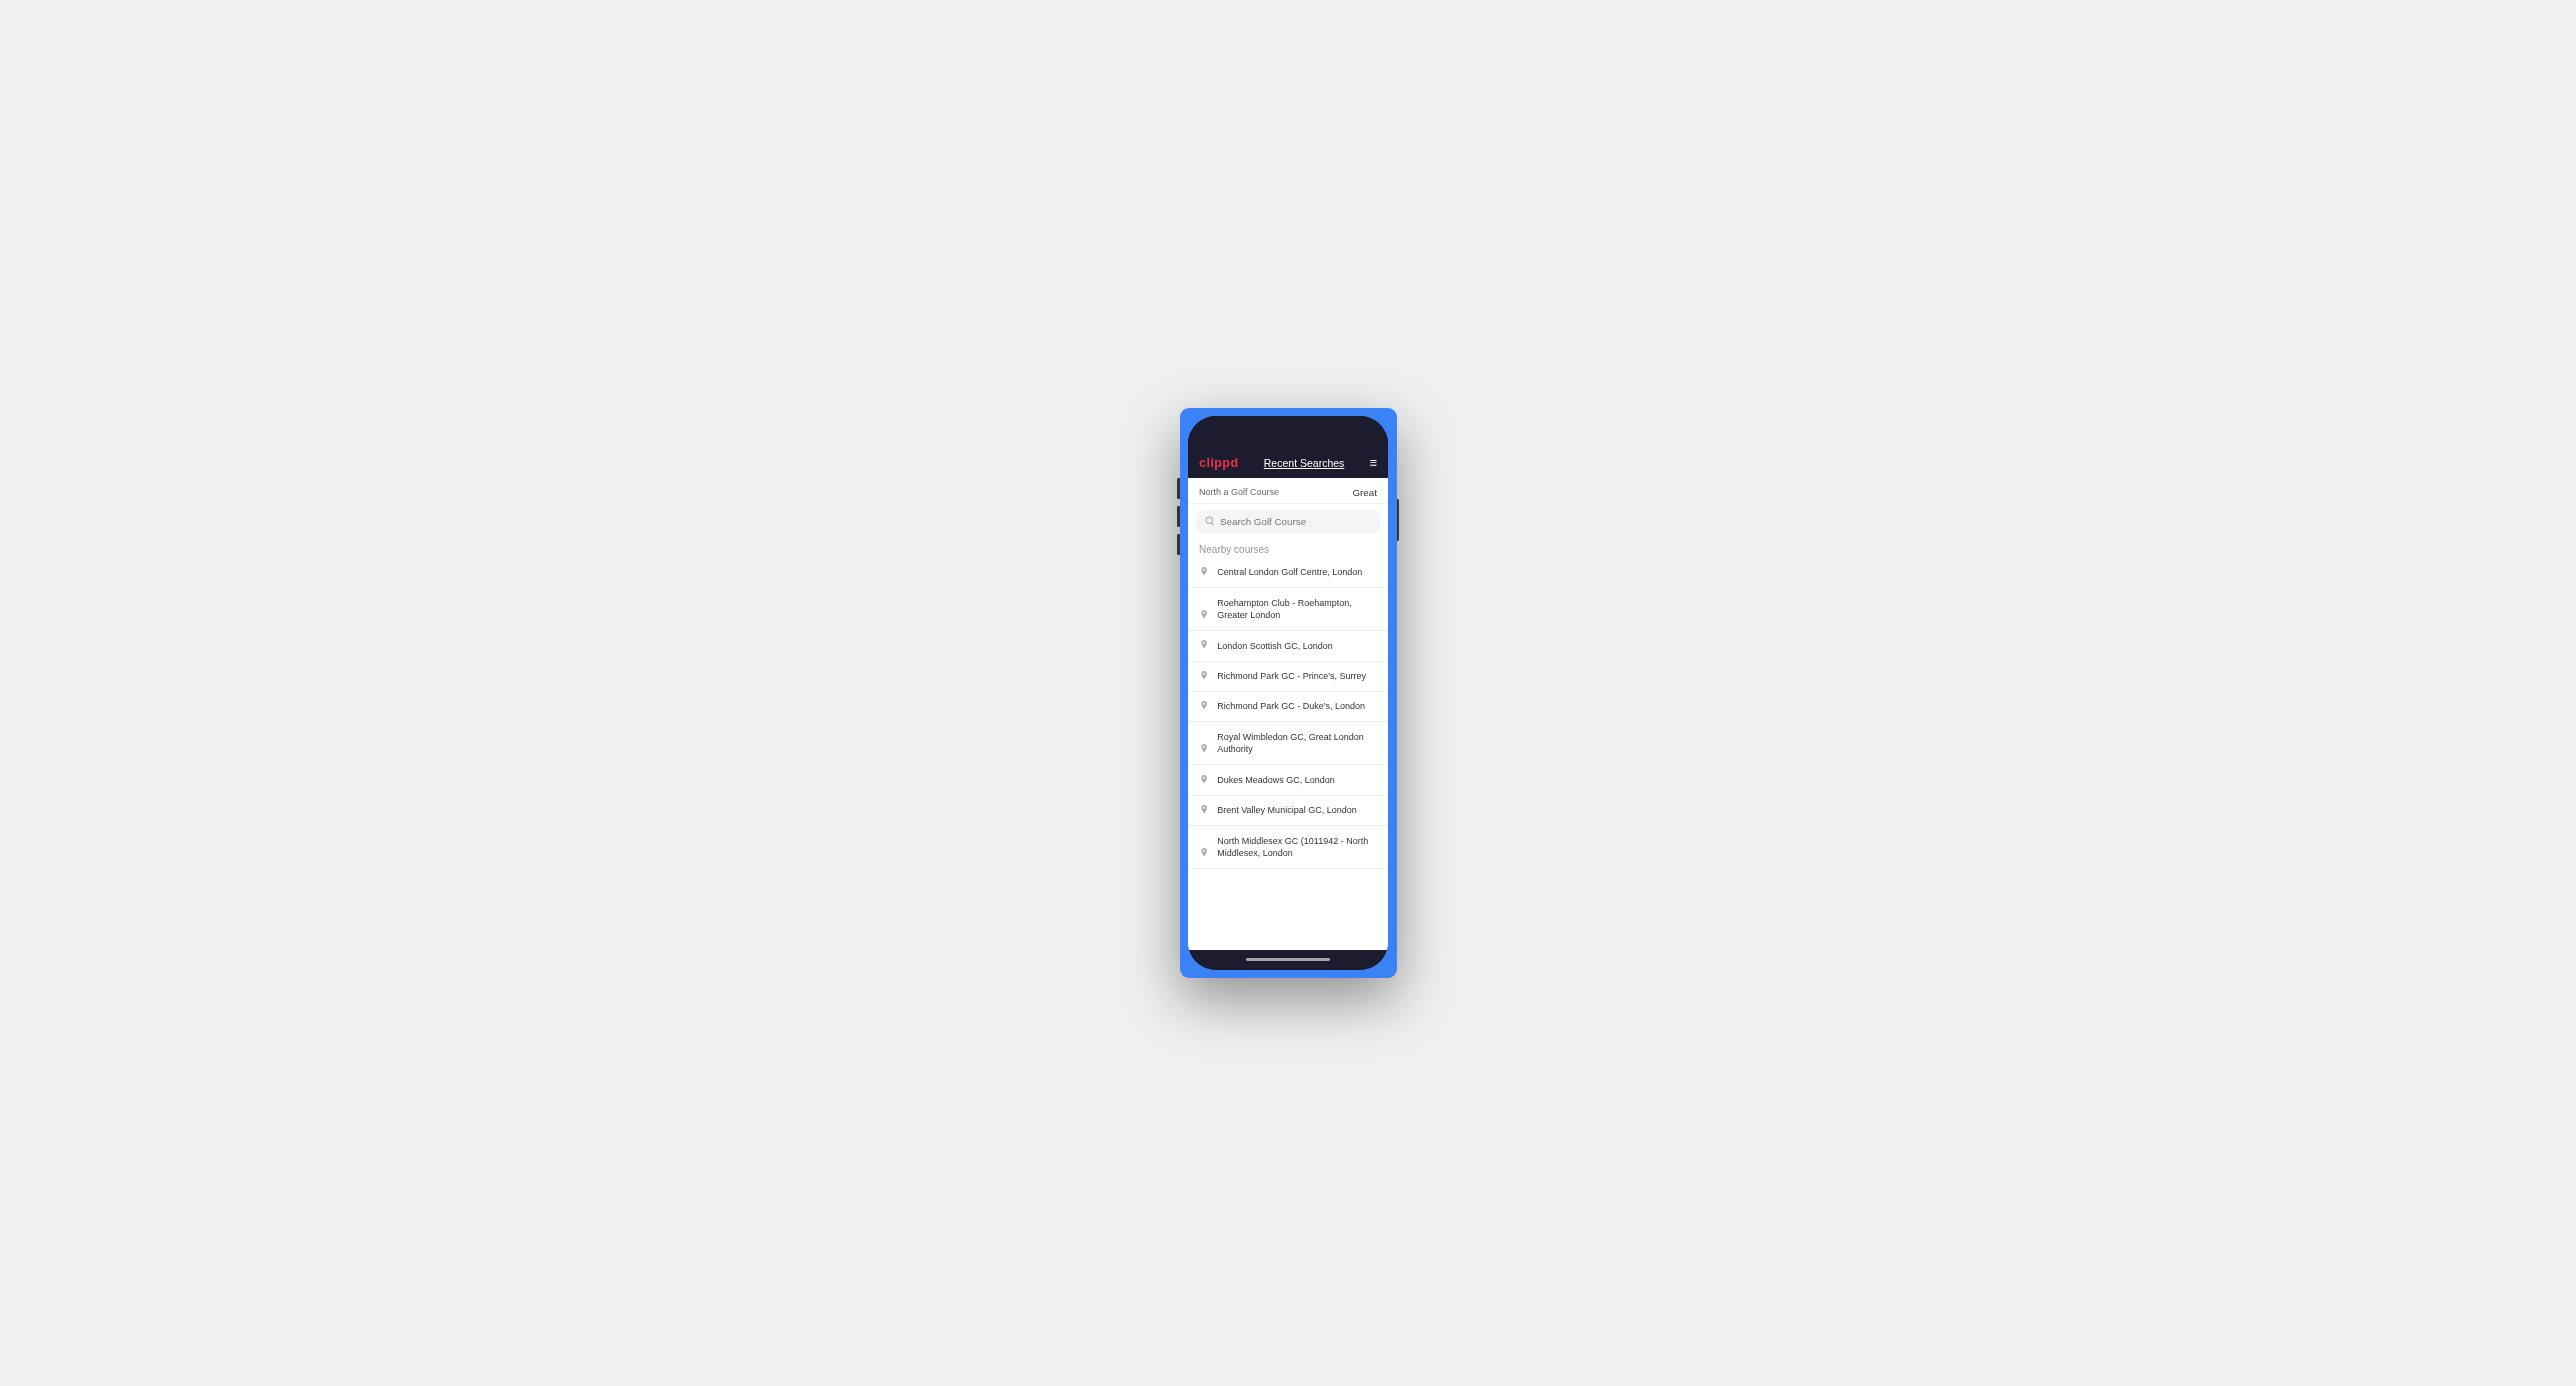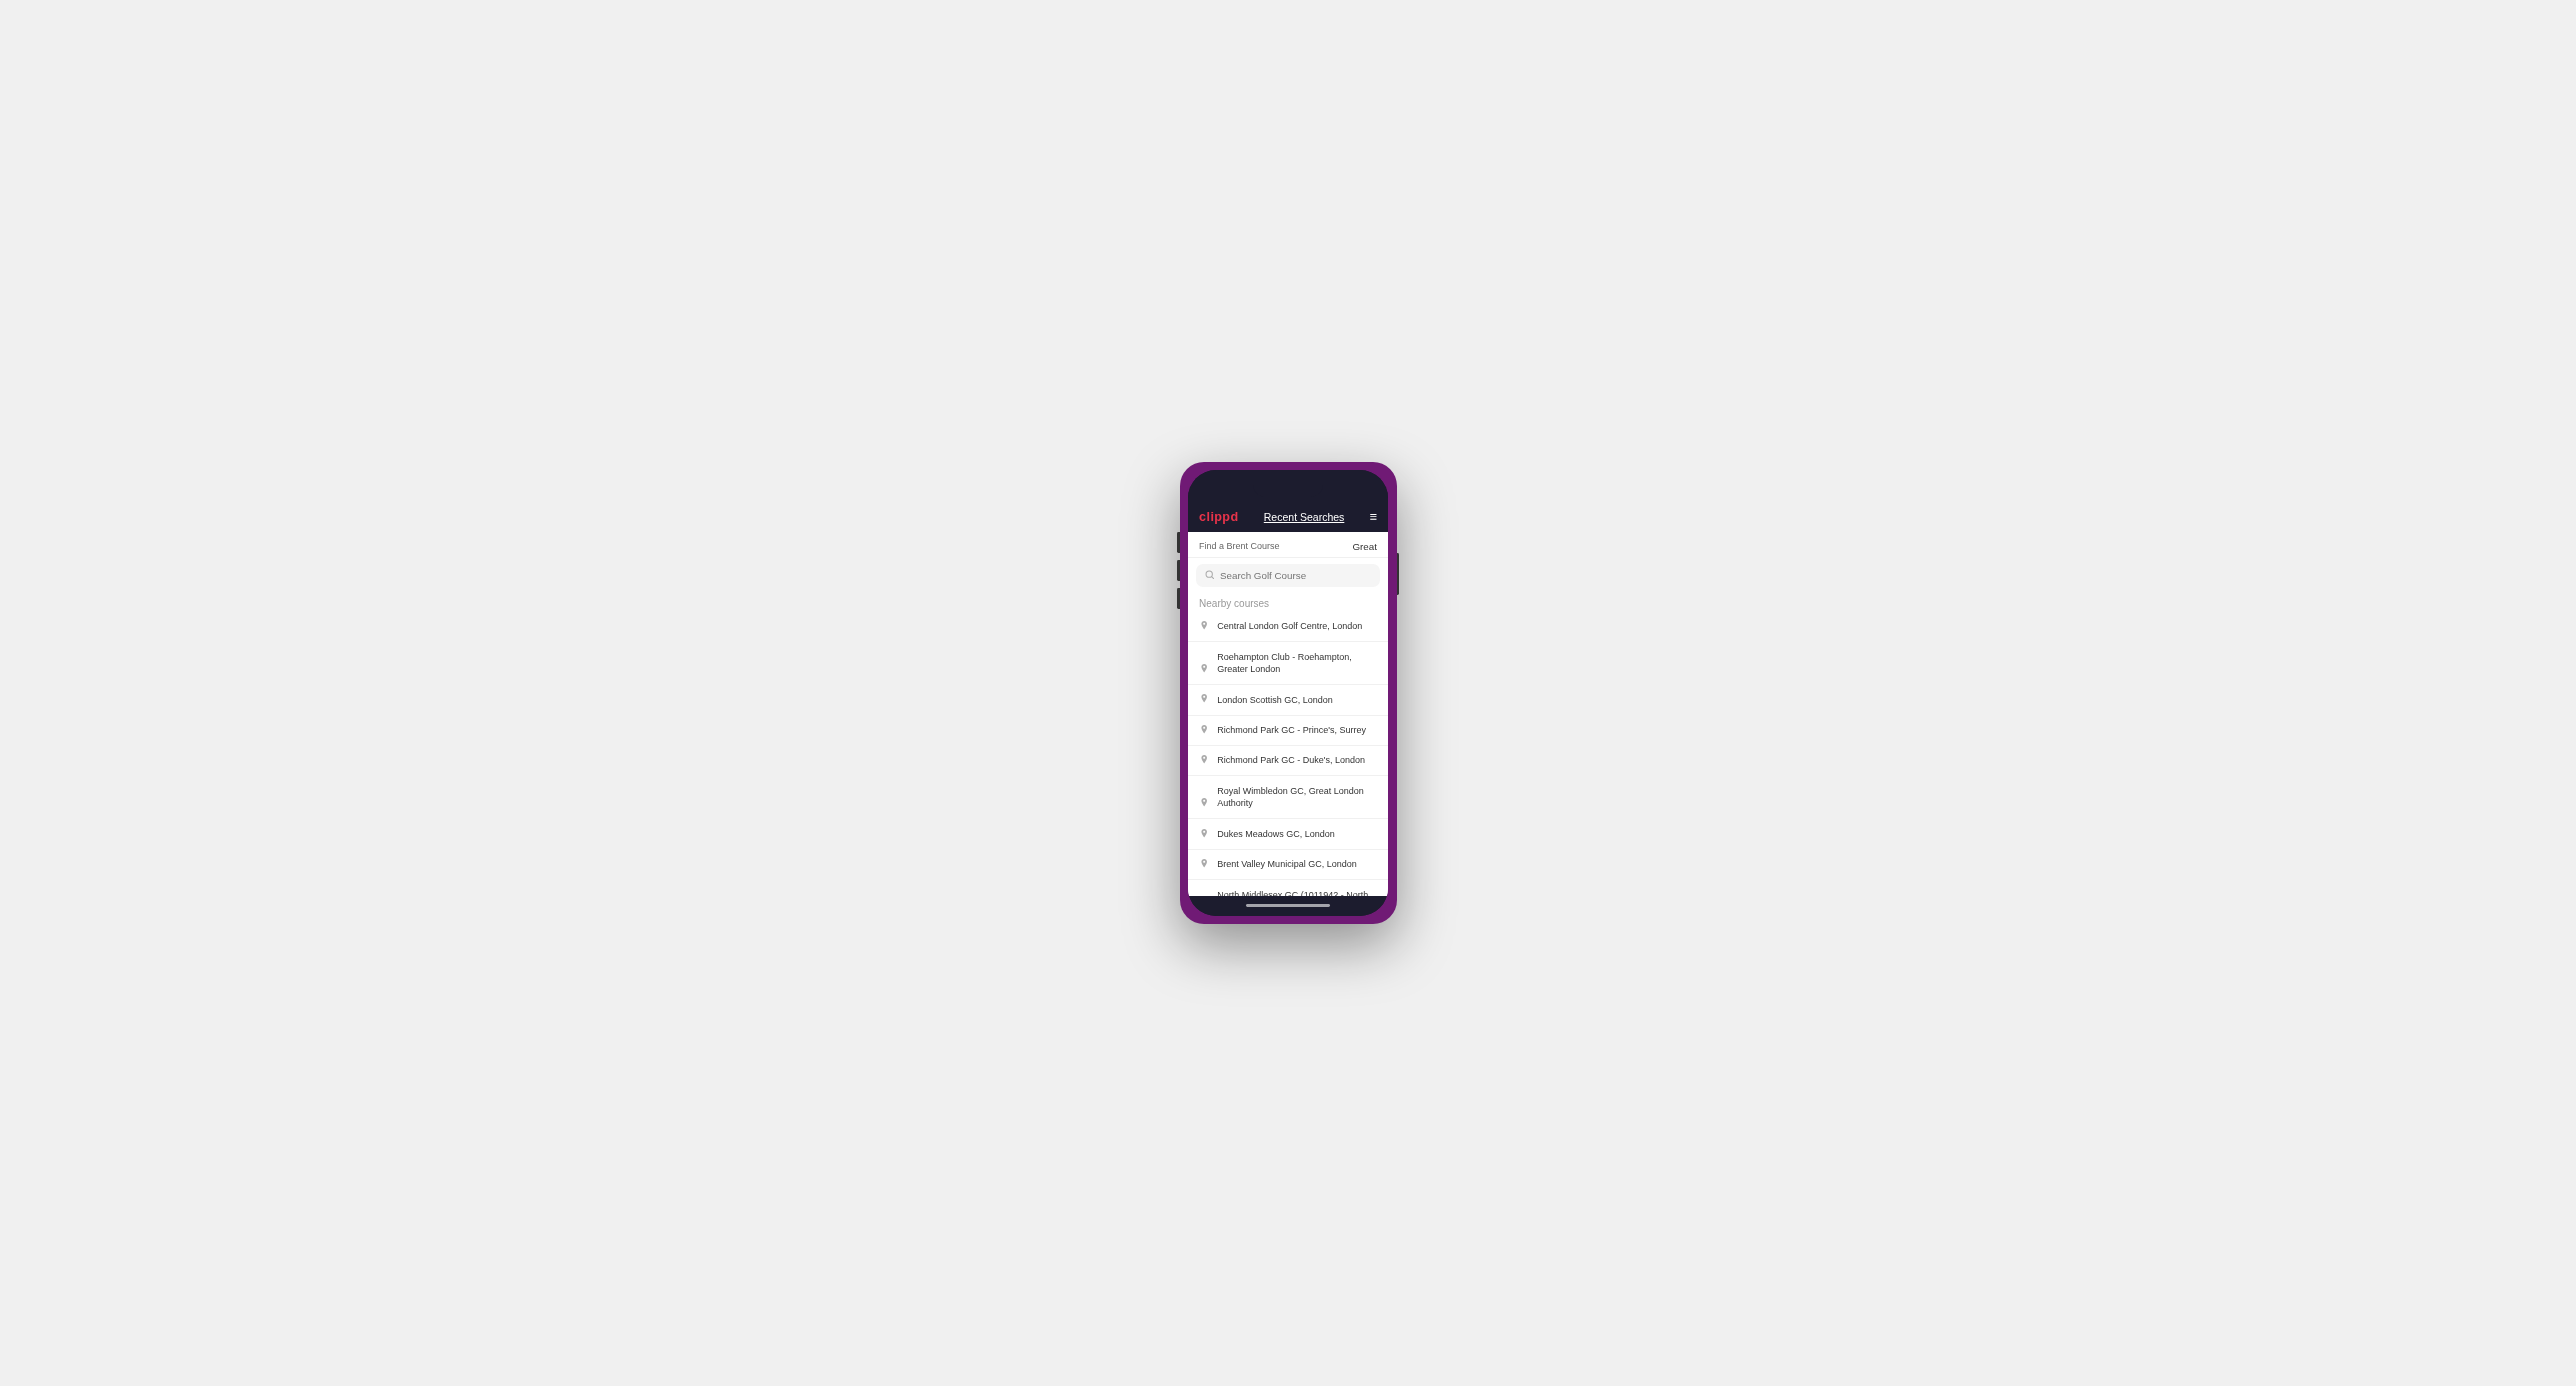--- a/index.html
+++ b/index.html
@@ -12,23 +12,23 @@
       background: #f0f0f0;
       display: flex;
       justify-content: center;
       align-items: center;
       min-height: 100vh;
       font-family: -apple-system, BlinkMacSystemFont, 'Segoe UI', sans-serif;
     }
 
     .phone-outer {
       width: 217px;
-      height: 462px;
-      background: #701a75;
-      border-radius: 24px;
+      height: 570px;
+      background: #3b82f6;
+      border-radius: 9px;
       padding: 8.4px;
       box-shadow: 0 21px 56px rgba(0,0,0,0.4);
       position: relative;
     }
 
     .phone-inner {
       width: 100%;
       height: 100%;
       background: #1c1c2e;
       border-radius: 28px;
@@ -264,21 +264,21 @@
 
     <div class="app-header">
       <span class="app-logo">clippd</span>
       <span class="app-title">Recent Searches</span>
       <span class="menu-icon">≡</span>
     </div>
 
     <div class="content-area">
 
       <div class="find-header">
-        <span class="find-label">Find a Brent Course</span>
+        <span class="find-label">North a Golf Course</span>
         <button class="cancel-btn">Great</button>
       </div>
 
       <div class="search-bar-container">
         <div class="search-bar">
           <span class="search-icon-svg">
             <svg width="9.8" height="9.8" viewBox="0 0 14 14" fill="none">
               <circle cx="6" cy="6" r="4.5" stroke="#aaaaaa" stroke-width="1.5"></circle>
               <line x1="9.5" y1="9.5" x2="13" y2="13" stroke="#aaaaaa" stroke-width="1.5" stroke-linecap="round"></line>
             </svg>

